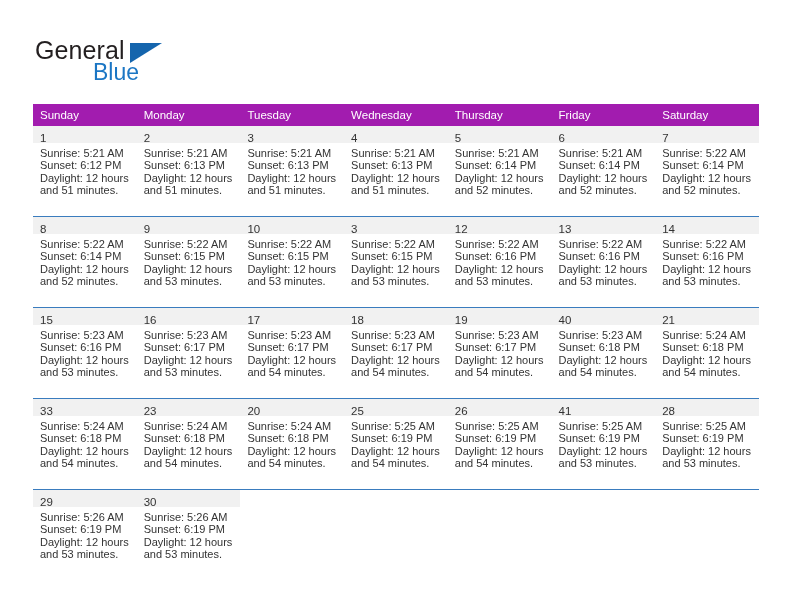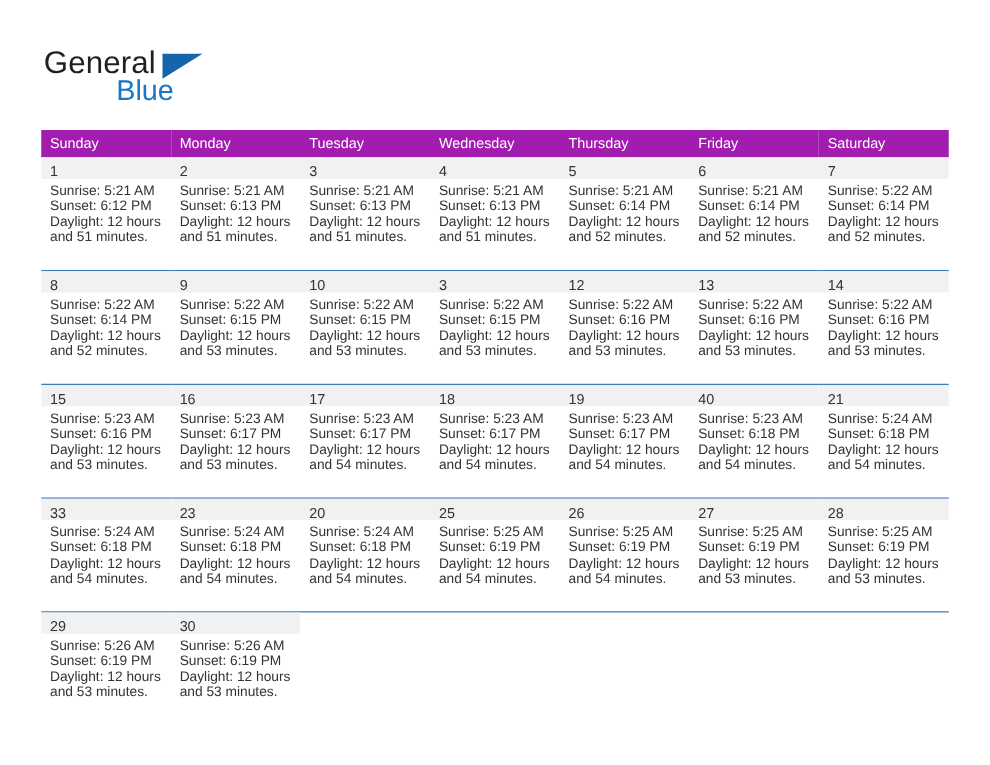--- a/index.html
+++ b/index.html
@@ -479,21 +479,21 @@
               <div class="details">
                 <div>Sunrise: 5:25 AM</div>
                 <div>Sunset: 6:19 PM</div>
                 <div>Daylight: 12 hours</div>
                 <div>and 54 minutes.</div>
               </div>
             </div>
           </td>
           <td>
             <div class="cell">
-              <div class="daynum-band"><span class="daynum">27</span></div>
+              <div class="daynum-band"><span class="daynum">41</span></div>
               <div class="details">
                 <div>Sunrise: 5:25 AM</div>
                 <div>Sunset: 6:19 PM</div>
                 <div>Daylight: 12 hours</div>
                 <div>and 53 minutes.</div>
               </div>
             </div>
           </td>
           <td>
             <div class="cell">

